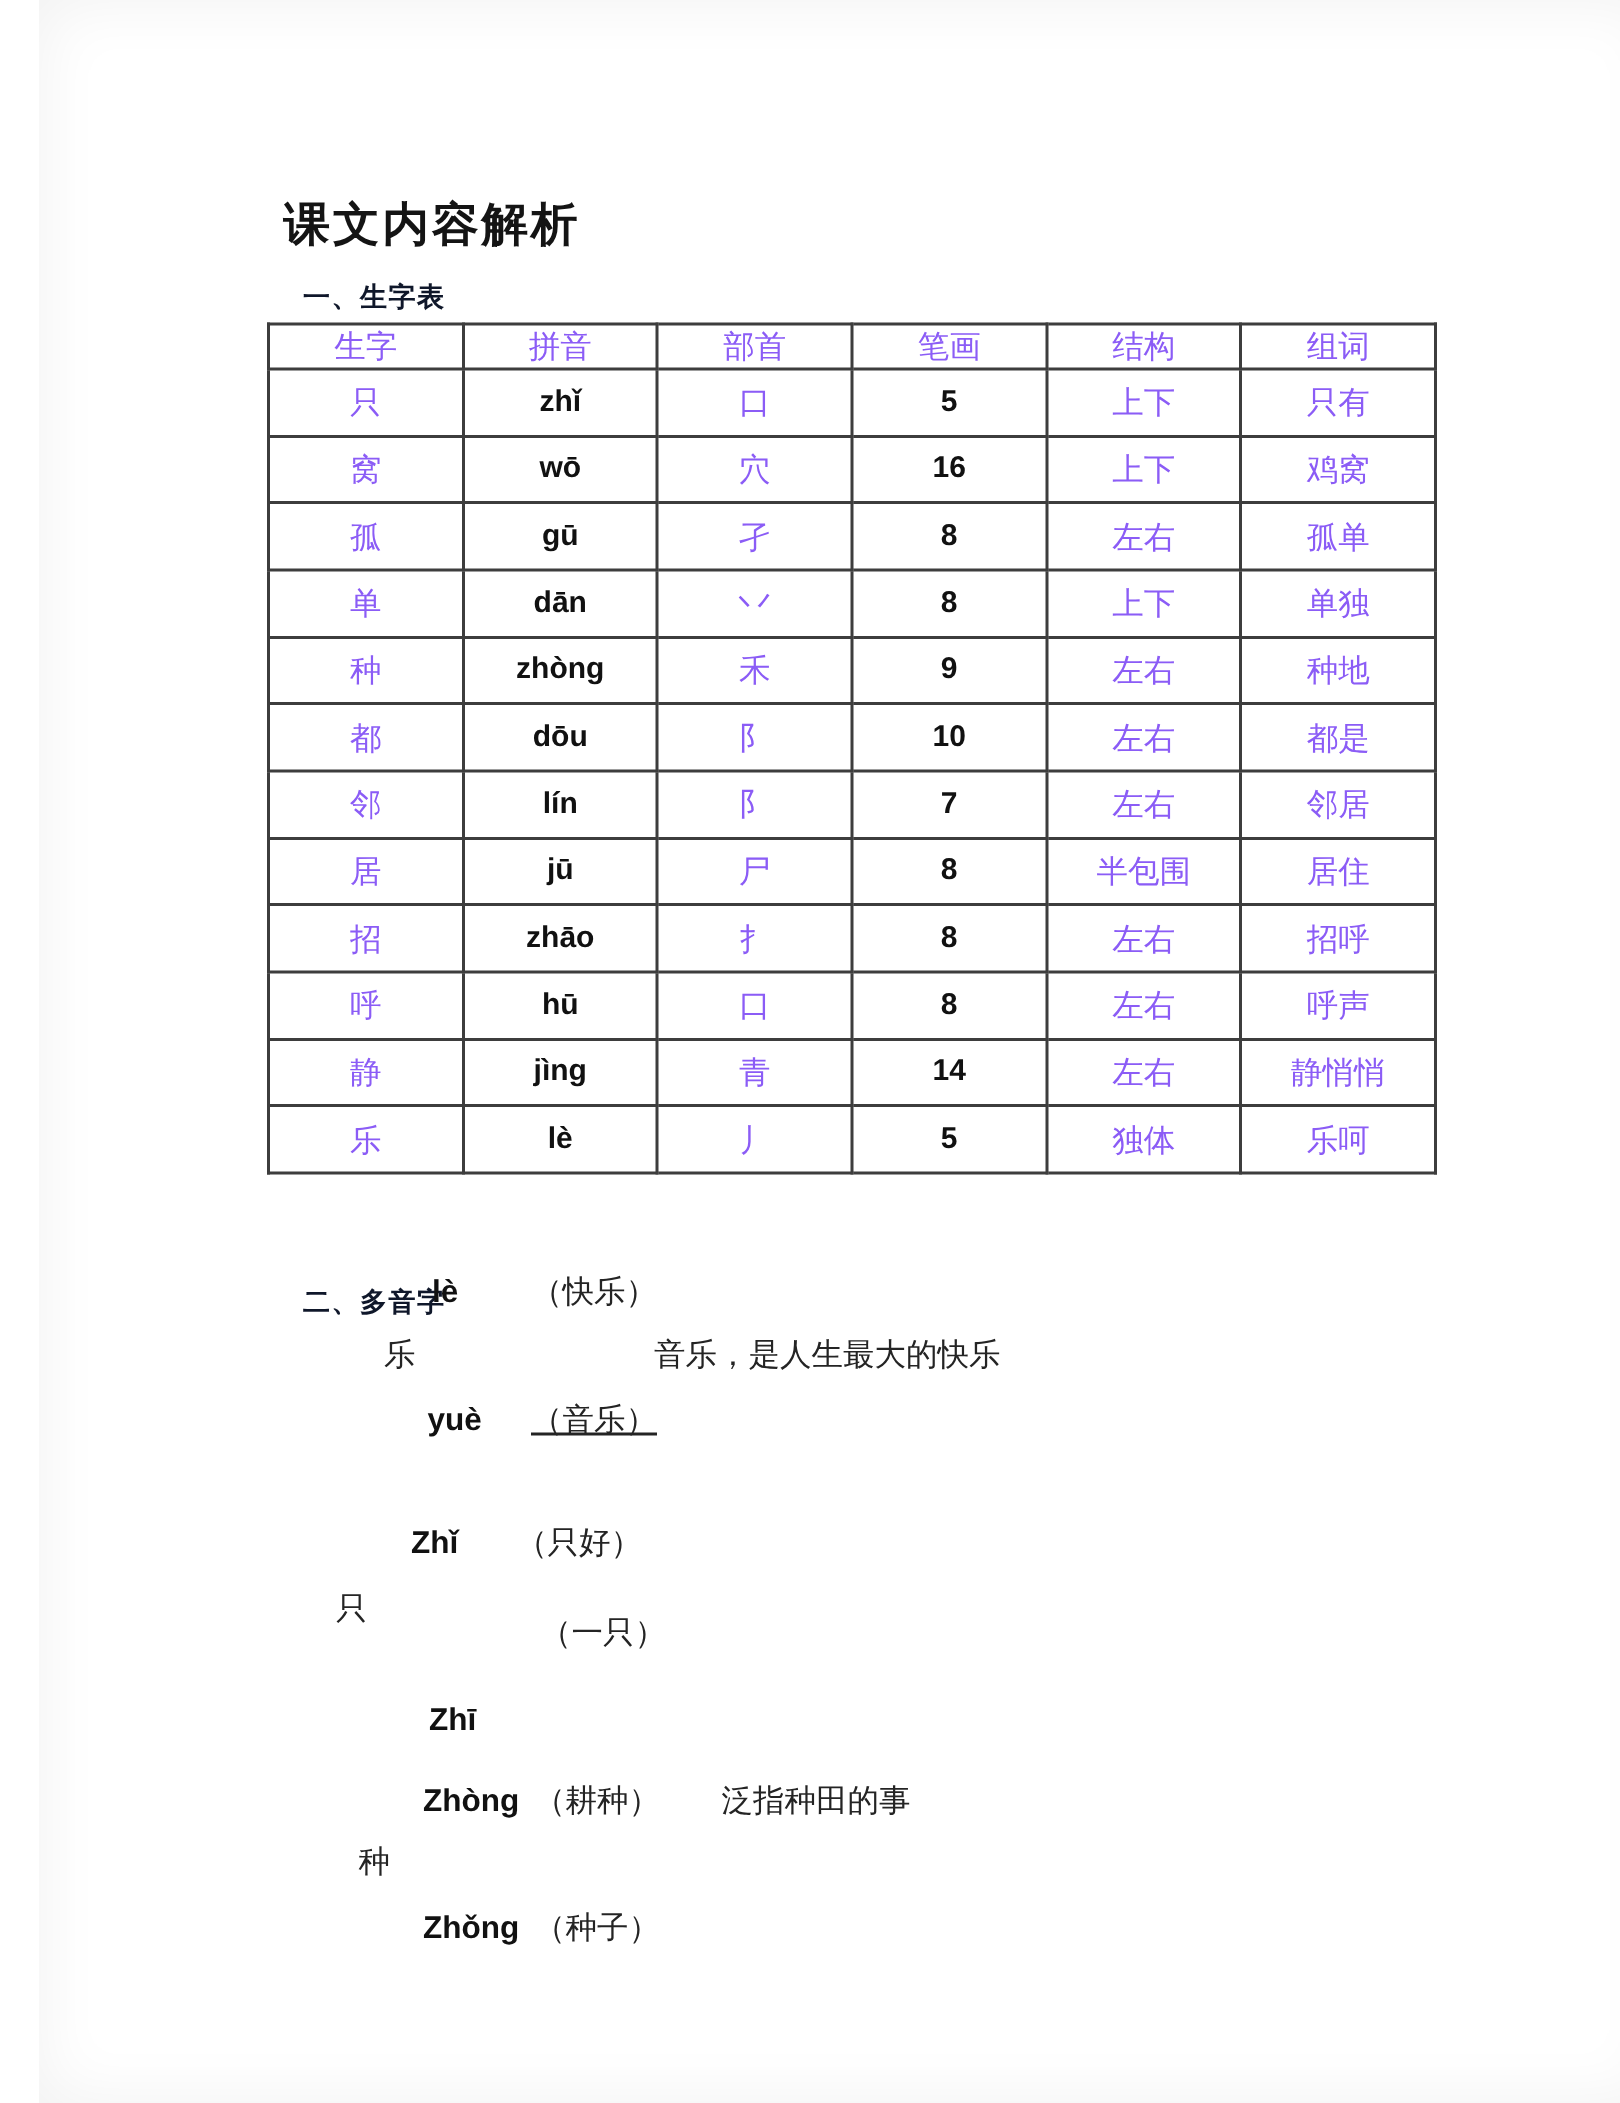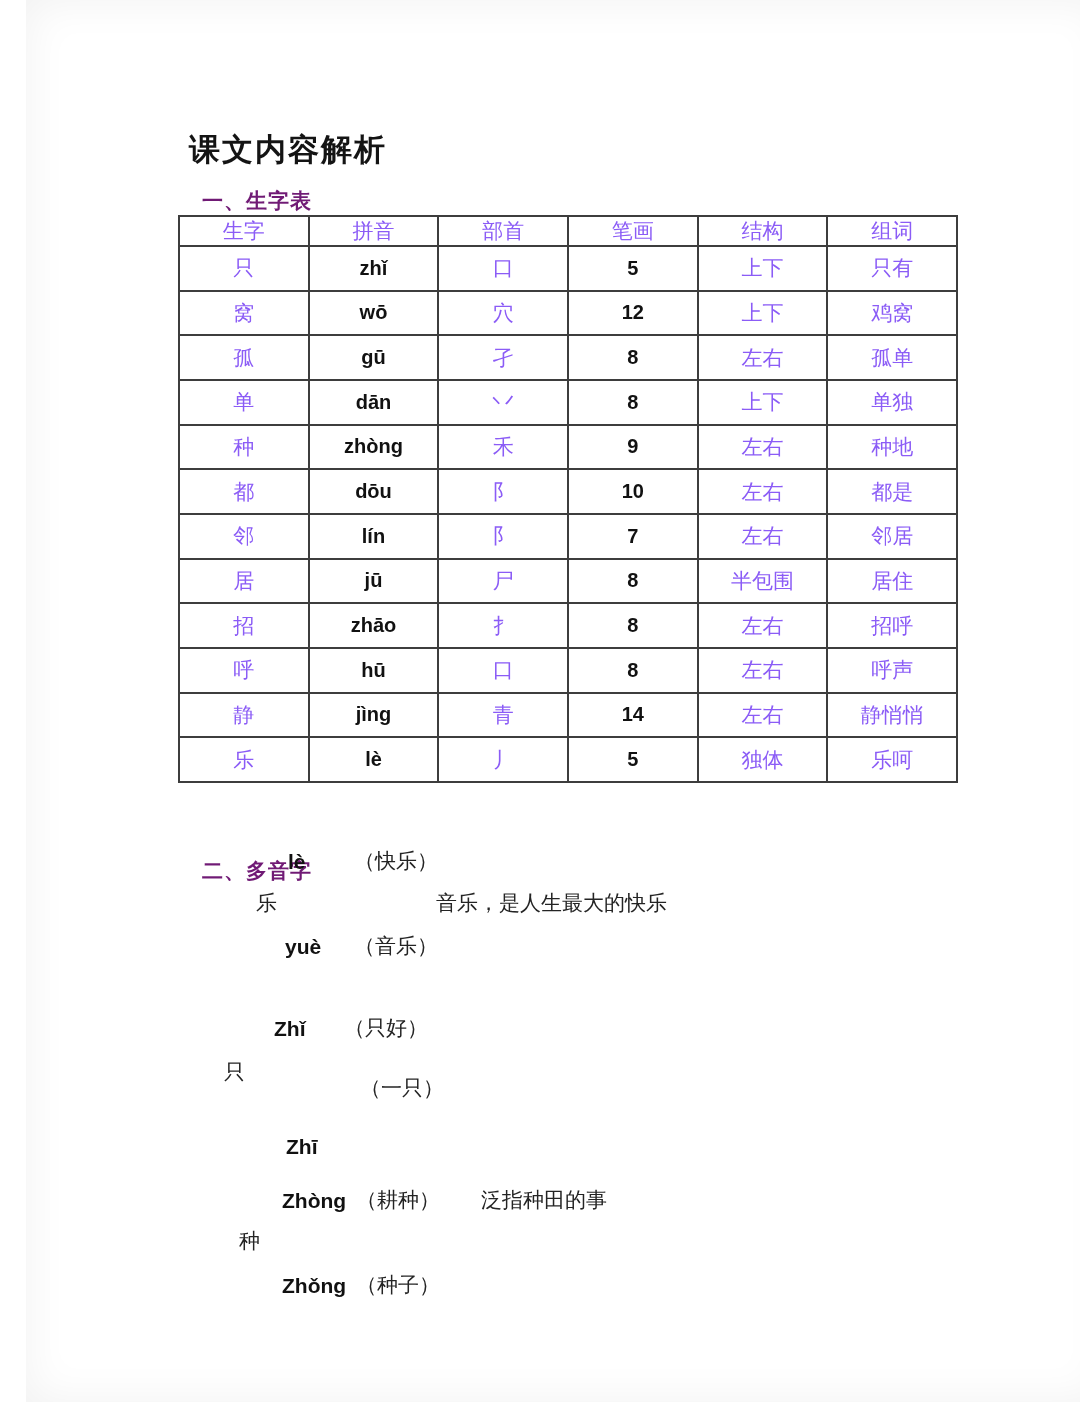--- a/index.html
+++ b/index.html
@@ -9,21 +9,21 @@
     box-shadow: inset 0 0 45px rgba(0,0,0,0.06);
     margin-left: 26px;
   }
   .doc-title {
     position:absolute; left:163px; top:133px;
     font-family:"Liberation Sans", sans-serif; font-weight:bold;
     font-size:31px; line-height:1.1; color:#141414; letter-spacing:2px;
   }
   .sec-heading {
     position:absolute; font-family:"Liberation Sans", sans-serif;
-    font-weight:bold; font-size:21px; line-height:1.1; color:#701a75;
+    font-weight:bold; font-size:18px; line-height:1.1; color:#0f172a;
     letter-spacing:1px;
   }
   .sec1 { left:176px; top:189px; }
   .sec2 { left:176px; top:859px; }
   table.vocab {
     position:absolute; left:152px; top:215px; width:780px; height:568px;
     border-collapse:collapse; table-layout:fixed;
   }
   .vocab th, .vocab td {
     border:2px solid #3d3d3d; text-align:center; vertical-align:middle;
@@ -64,21 +64,21 @@
           <td class="latin">zhǐ</td>
           <td class="han">口</td>
           <td class="latin">5</td>
           <td class="han">上下</td>
           <td class="han">只有</td>
         </tr>
         <tr>
           <td class="han">窝</td>
           <td class="latin">wō</td>
           <td class="han">穴</td>
-          <td class="latin">12</td>
+          <td class="latin">16</td>
           <td class="han">上下</td>
           <td class="han">鸡窝</td>
         </tr>
         <tr>
           <td class="han">孤</td>
           <td class="latin">gū</td>
           <td class="han">孑</td>
           <td class="latin">8</td>
           <td class="han">左右</td>
           <td class="han">孤单</td>
@@ -158,21 +158,21 @@
       </tbody>
   </table>
 
   <div class="sec-heading sec2">二、多音字</div>
 
   <span class="frag pinyin" style="left:262px; top:849px;">lè</span>
   <span class="frag hantext" style="left:328px; top:849px;">（快乐）</span>
   <span class="frag hantext" style="left:230px; top:891px;">乐</span>
   <span class="frag hantext" style="left:410px; top:891px;">音乐，是人生最大的快乐</span>
   <span class="frag pinyin" style="left:259px; top:934px;">yuè</span>
-  <span class="frag hantext" style="left:328px; top:934px;">（音乐）</span>
+  <span class="frag hantext" style="left:328px; top:934px;text-decoration:underline;">（音乐）</span>
 
   <span class="frag pinyin" style="left:248px; top:1016px;">Zhǐ</span>
   <span class="frag hantext" style="left:318px; top:1016px;">（只好）</span>
   <span class="frag hantext" style="left:198px; top:1060px;">只</span>
   <span class="frag pinyin" style="left:260px; top:1134px;">Zhī</span>
   <span class="frag hantext" style="left:334px; top:1076px;">（一只）</span>
 
   <span class="frag pinyin" style="left:256px; top:1188px;">Zhòng</span>
   <span class="frag hantext" style="left:330px; top:1188px;">（耕种）</span>
   <span class="frag hantext" style="left:455px; top:1188px;">泛指种田的事</span>

